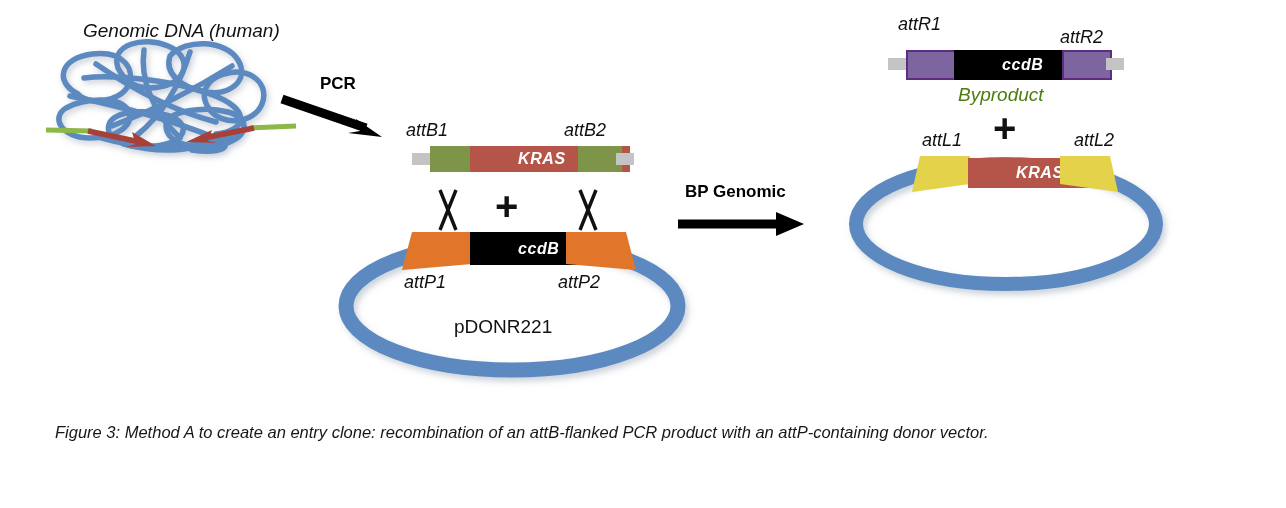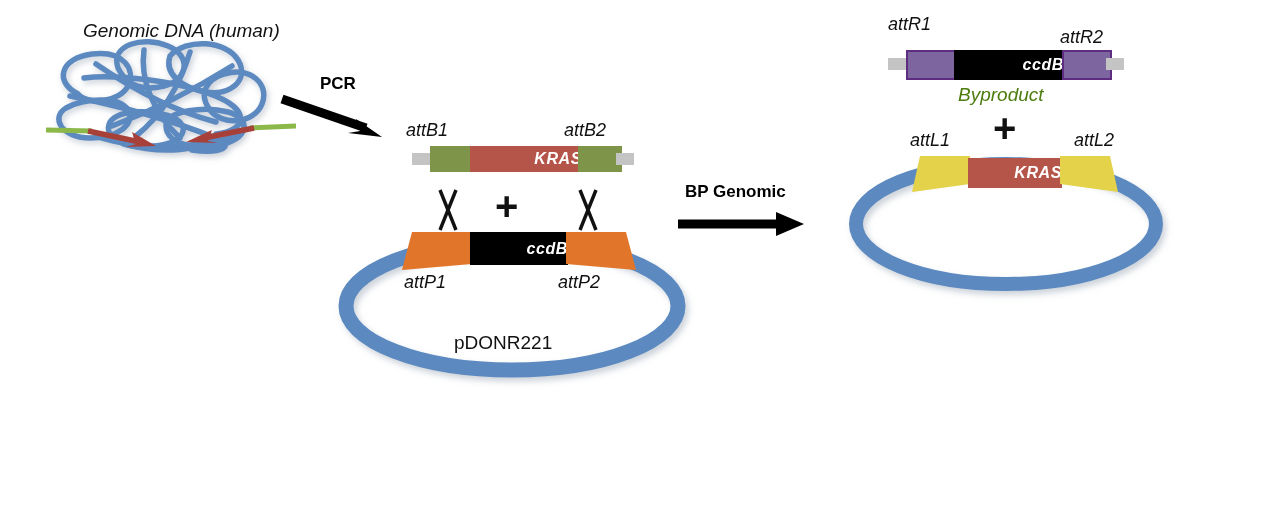--- a/index.html
+++ b/index.html
@@ -68,21 +68,22 @@
 
   .seg-gray   { background: #c4c4c4; }
   .seg-green  { background: #7e9448; }
   .seg-red    { background: #b55449; }
   .seg-black  { background: #000000; }
   .seg-purple { background: #7d669f; border: 2px solid #5e2d82; box-sizing: border-box; }
 
   .seg-center-text {
     display: flex;
     align-items: center;
-    justify-content: flex-end;
+    justify-content: flex-start;
+    padding-left: 48px;
   }
 
   
   .caption {
     position: absolute;
     font-size: 16.5px;
     font-style: italic;
     color: #171717;
     white-space: nowrap;
   }
@@ -213,35 +214,35 @@
 
     <div class="abs" style="left:226px; top:-2px;">
       <svg width="80" height="52" viewBox="0 0 80 52">
         <polygon points="4,6 64,6 74,44 4,38" fill="#e1762a"></polygon>
       </svg>
     </div>
 
     <div class="lbl att-label" style="left:68px; top:44px;">attP1</div>
     <div class="lbl att-label" style="left:222px; top:44px;">attP2</div>
 
-    <div class="lbl plasmid-name" style="left:118px; top:88px;margin-top:16px;">pDONR221</div>
+    <div class="lbl plasmid-name" style="left:118px; top:88px;">pDONR221</div>
   </div>
 
   <div class="lbl step-label" style="left:685px; top:182px;">BP Genomic</div>
 
   <div class="abs" style="left:676px; top:212px;">
     <svg width="132" height="26" viewBox="0 0 132 26">
       <line x1="2" y1="12" x2="108" y2="12" stroke="#000" stroke-width="9"></line>
       <polygon points="128,12 100,0 100,24" fill="#000"></polygon>
     </svg>
   </div>
 
   <div class="construct" style="left:888px; top:12px; width:234px; height:90px;">
 
-    <div class="lbl att-label" style="left:0; top:2px;">attR1</div>
+    <div class="lbl att-label" style="left:10px; top:2px;">attR1</div>
     <div class="lbl att-label" style="left:172px; top:2px;margin-top:13px;">attR2</div>
 
     <div class="bar-seg seg-gray" style="left:0px;   top:46px; width:22px;  height:12px;"></div>
     <div class="bar-seg seg-purple" style="left:18px;  top:38px; width:50px;  height:30px;"></div>
     <div class="bar-seg seg-black seg-center-text" style="left:66px; top:38px; width:110px; height:30px;">
       <span class="gene-label">ccdB</span>
     </div>
     <div class="bar-seg seg-purple" style="left:174px; top:38px; width:50px;  height:30px;"></div>
     <div class="bar-seg seg-gray" style="left:218px; top:46px; width:18px;  height:12px;"></div>
 
@@ -269,19 +270,20 @@
     <div class="abs seg-red seg-center-text" style="left:122px; top:6px; width:94px; height:30px;">
       <span class="gene-label">KRAS</span>
     </div>
 
     <div class="abs" style="left:210px; top:-4px;">
       <svg width="70" height="50" viewBox="0 0 70 50">
         <polygon points="4,8 54,8 62,44 4,36" fill="#e3d24a"></polygon>
       </svg>
     </div>
 
-    <div class="lbl att-label" style="left:64px; top:-22px;">attL1</div>
+    <div class="lbl att-label" style="left:76px; top:-22px;">attL1</div>
     <div class="lbl att-label" style="left:212px; top:-22px;margin-left:16px;">attL2</div>
 
   </div>
 
+  <div class="caption" style="left:55px; top:423px;">Figure 3: Method A to create an entry clone: recombination of an attB-flanked PCR product with an attP-containing donor vector.</div>
 
 </div>
 
 </body></html>

